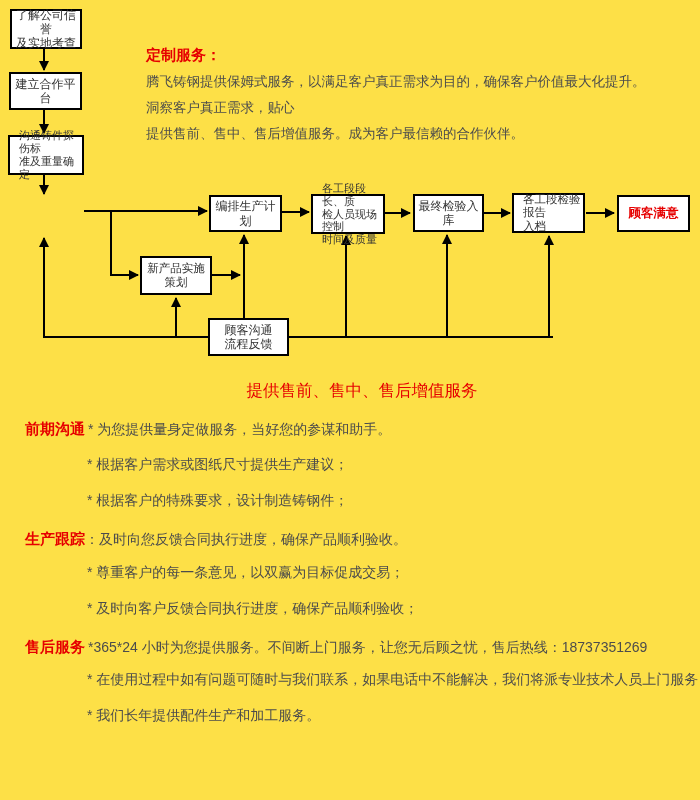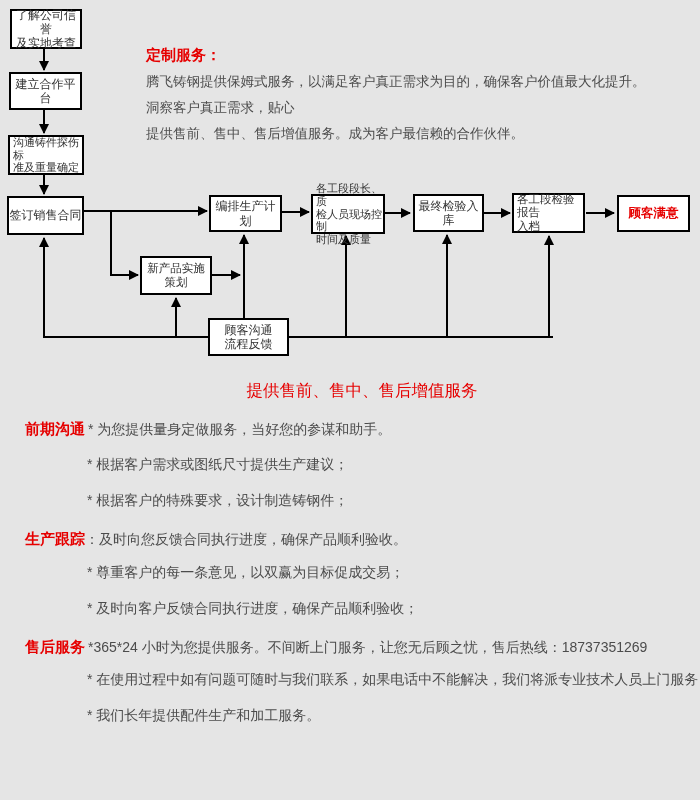--- a/index.html
+++ b/index.html
@@ -3,37 +3,37 @@
 <meta charset="utf-8">
 <style>
   html, body { margin: 0; padding: 0; }
   body {
     width: 700px; height: 800px;
     background: #ffffff;
     font-family: "Liberation Sans", sans-serif;
     position: relative;
     overflow: hidden;
   }
-  .frame { position: relative; width: 700px; height: 800px; background: #e5e5e5; }
+  .frame { position: relative; width: 700px; height: 800px; background: #fde047; }
 
   
   .flowchart { position: absolute; left: 0; top: 0; width: 700px; height: 370px; }
   .fc-svg { position: absolute; left: 0; top: 0; }
   .fc-box {
     position: absolute;
     border: 2px solid #000;
     box-sizing: border-box;
     background: #fff;
     display: flex; align-items: center; justify-content: center;
     text-align: center;
     font-size: 12px; line-height: 1.18;
     color: #333333;
     white-space: pre-line;
   }
-  .fc-box.left { justify-content: flex-start; text-align: left; padding-left: 3px; }
+  .fc-box.left { justify-content: flex-start; text-align: left; padding-left: 9px; }
   .fc-box.sm { font-size: 11px; }
   .fc-box.satisfy { color: #e60000; font-weight: bold; font-size: 12.5px; }
 
   
   .intro-title {
     position: absolute; left: 146px; top: 46px;
     color: #e60000; font-weight: bold; font-size: 15px; white-space: nowrap;
   }
   .intro-line { position: absolute; left: 146px; font-size: 13.5px; color: #4c4c4c; white-space: nowrap; }
   .intro-line.l1 { top: 73px; }
@@ -96,21 +96,20 @@
         <line x1="447" y1="337" x2="447" y2="235" marker-end="url(#arrow)"></line>
         <line x1="549" y1="337" x2="549" y2="236" marker-end="url(#arrow)"></line>
       </g>
     </svg>
 
     <div class="fc-box" style="left:10px; top:9px;  width:72px; height:40px;">了解公司信誉
 及实地考查</div>
     <div class="fc-box" style="left:9px;  top:72px; width:73px; height:38px;">建立合作平台</div>
     <div class="fc-box left sm" style="left:8px; top:135px; width:76px; height:40px;">沟通铸件探伤标
 准及重量确定</div>
-    <div class="fc-box" style="left:7px;  top:196px; width:77px; height:39px;">签订销售合同</div>
     <div class="fc-box" style="left:209px; top:195px; width:73px; height:37px;">编排生产计划</div>
     <div class="fc-box" style="left:140px; top:256px; width:72px; height:39px; font-size:11.5px;">新产品实施策划</div>
     <div class="fc-box" style="left:208px; top:318px; width:81px; height:38px;">顾客沟通
 流程反馈</div>
     <div class="fc-box left sm" style="left:311px; top:194px; width:74px; height:40px;">各工段段长、质
 检人员现场控制
 时间及质量</div>
     <div class="fc-box" style="left:413px; top:194px; width:71px; height:38px;">最终检验入库</div>
     <div class="fc-box left" style="left:512px; top:193px; width:73px; height:40px; font-size:11.5px;">各工段检验报告
 入档</div>

